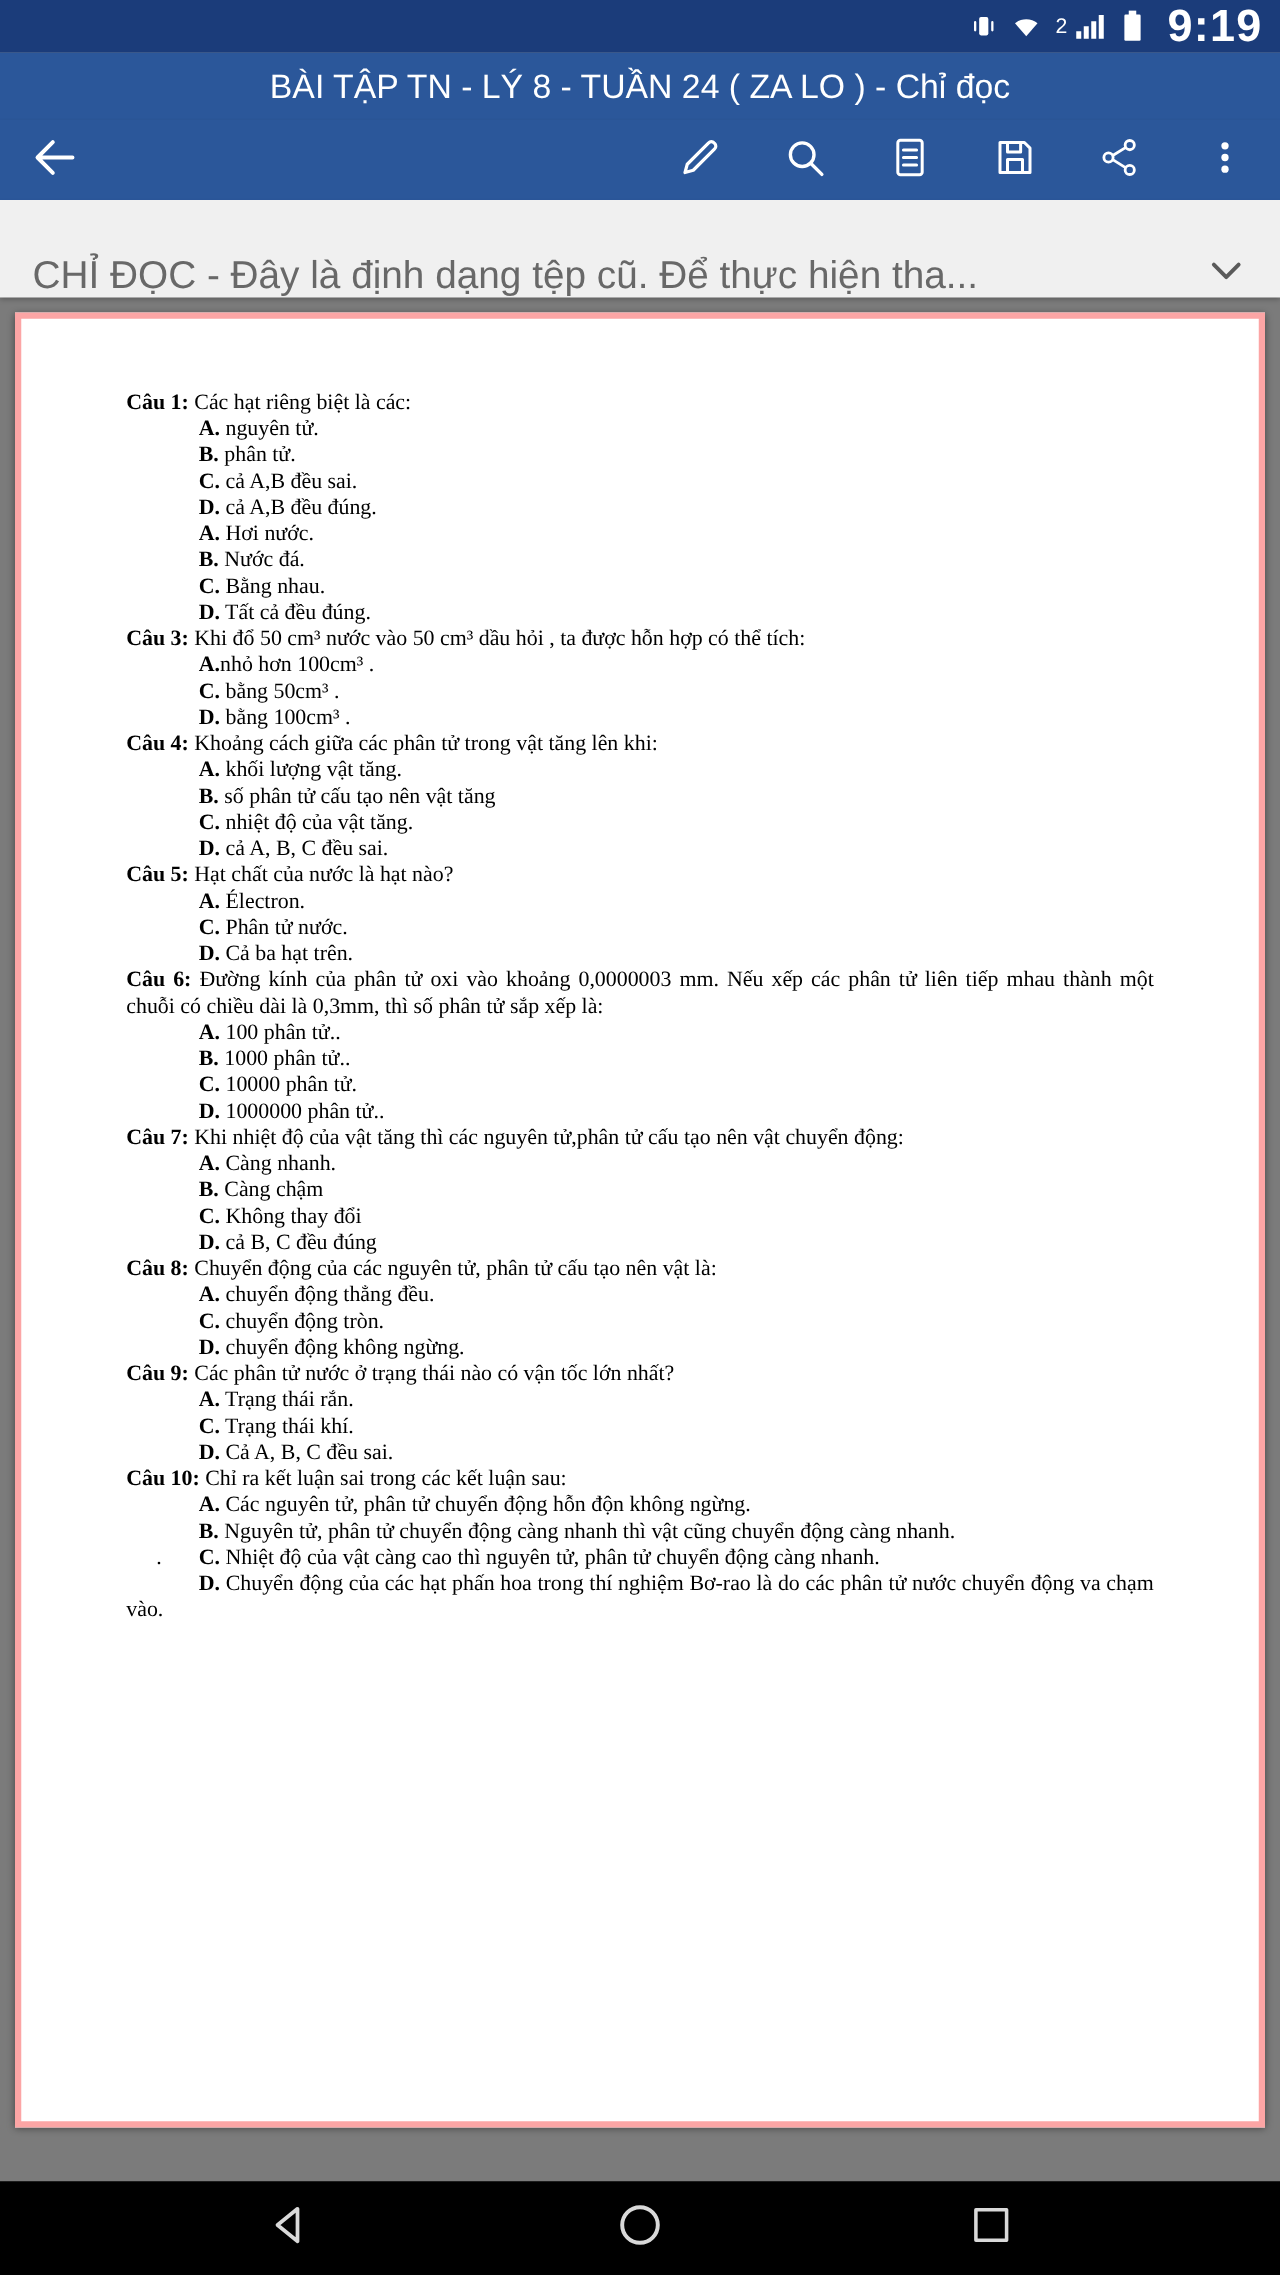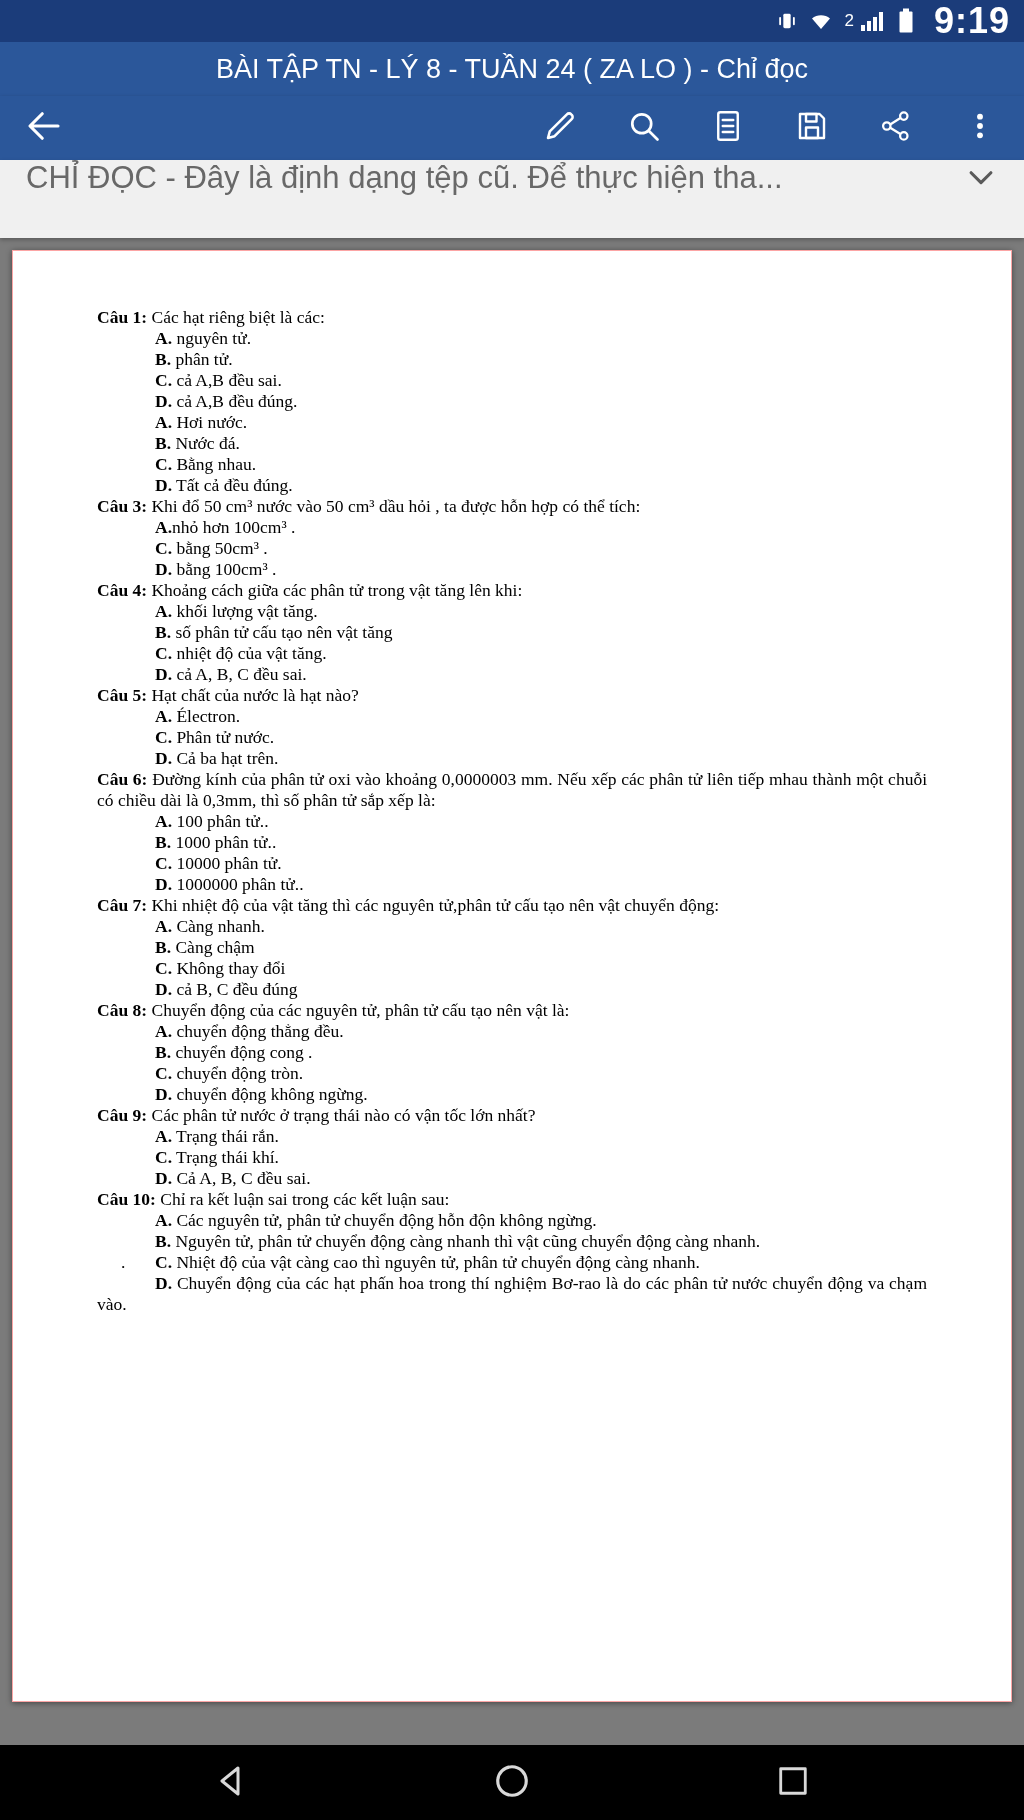--- a/index.html
+++ b/index.html
@@ -26,35 +26,35 @@
   .toolbar {
     height:64px; background:#2b579a; display:flex; align-items:center;
     padding:0 22px; box-shadow:0 2px 4px rgba(0,0,0,.35);
   }
   .tb-left { display:flex; align-items:center; }
   .tb-spacer { flex:1; }
   .tb-right { display:flex; align-items:center; gap:40px; }
   .tb-btn { width:44px; height:44px; display:flex; align-items:center; justify-content:center; cursor:pointer; }
   
   .banner {
-    height:78px; background:#f0f0f0; display:flex; align-items:flex-start;
+    height:78px; background:#f0f0f0; display:flex; align-items:flex-end;
     padding:0 26px; color:#686868; box-shadow:0 2px 4px rgba(0,0,0,.25);
     position:relative; z-index:2; cursor:pointer;
   }
   .banner-text {
     font-size:31px; white-space:nowrap; overflow:hidden; flex:1;
   }
   .banner-chevron { flex:0 0 auto; margin-left:12px; }
   
   .doc-area {
     position:relative; height:1561px; background:#7b7b7b; overflow:hidden;
   }
   .page {
     width:1000px; height:1452px; margin:12px auto 0; background:#fff;
-    border:1px solid #fca5a5; box-shadow:0 1px 6px rgba(0,0,0,.45);
+    border:5px solid #fca5a5; box-shadow:0 1px 6px rgba(0,0,0,.45);
   }
   .content {
     padding:56px 84px 0 84px;
     font-family:"Liberation Serif", serif;
     font-size:17.5px; line-height:21px; color:#000;
     text-align:justify;
   }
   .content p { margin:0; }
   .content .b { font-weight:bold; }
   .content p.opt { text-indent:58px; }
@@ -212,21 +212,20 @@
           <p class="opt"><span class="b">B.</span> 1000 phân tử..</p>
           <p class="opt"><span class="b">C.</span> 10000 phân tử.</p>
           <p class="opt"><span class="b">D.</span> 1000000 phân tử..</p>
           <p class="q"><span class="b">Câu 7:</span> Khi nhiệt độ của vật tăng thì các nguyên tử,phân tử cấu tạo nên vật chuyển động:</p>
           <p class="opt"><span class="b">A.</span> Càng nhanh.</p>
           <p class="opt"><span class="b">B.</span> Càng chậm</p>
           <p class="opt"><span class="b">C.</span> Không thay đổi</p>
           <p class="opt"><span class="b">D.</span> cả B, C đều đúng</p>
           <p class="q"><span class="b">Câu 8:</span> Chuyển động của các nguyên tử, phân tử cấu tạo nên vật là:</p>
           <p class="opt"><span class="b">A.</span> chuyển động thẳng đều.</p>
-          <p class="opt"><span class="b">B.</span> chuyển động cong .</p>
           <p class="opt"><span class="b">C.</span> chuyển động tròn.</p>
           <p class="opt"><span class="b">D.</span> chuyển động không ngừng.</p>
           <p class="q"><span class="b">Câu 9:</span> Các phân tử nước ở trạng thái nào có vận tốc lớn nhất?</p>
           <p class="opt"><span class="b">A.</span> Trạng thái rắn.</p>
           <p class="opt"><span class="b">C.</span> Trạng thái khí.</p>
           <p class="opt"><span class="b">D.</span> Cả A, B, C đều sai.</p>
           <p class="q"><span class="b">Câu 10:</span> Chỉ ra kết luận sai trong các kết luận sau:</p>
           <p class="opt"><span class="b">A.</span> Các nguyên tử, phân tử chuyển động hỗn độn không ngừng.</p>
           <p class="opt"><span class="b">B.</span> Nguyên tử, phân tử chuyển động càng nhanh thì vật cũng chuyển động càng nhanh.</p>
           <p class="opt has-pre"><span class="pre">.</span><span class="b">C.</span> Nhiệt độ của vật càng cao thì nguyên tử, phân tử chuyển động càng nhanh.</p>

